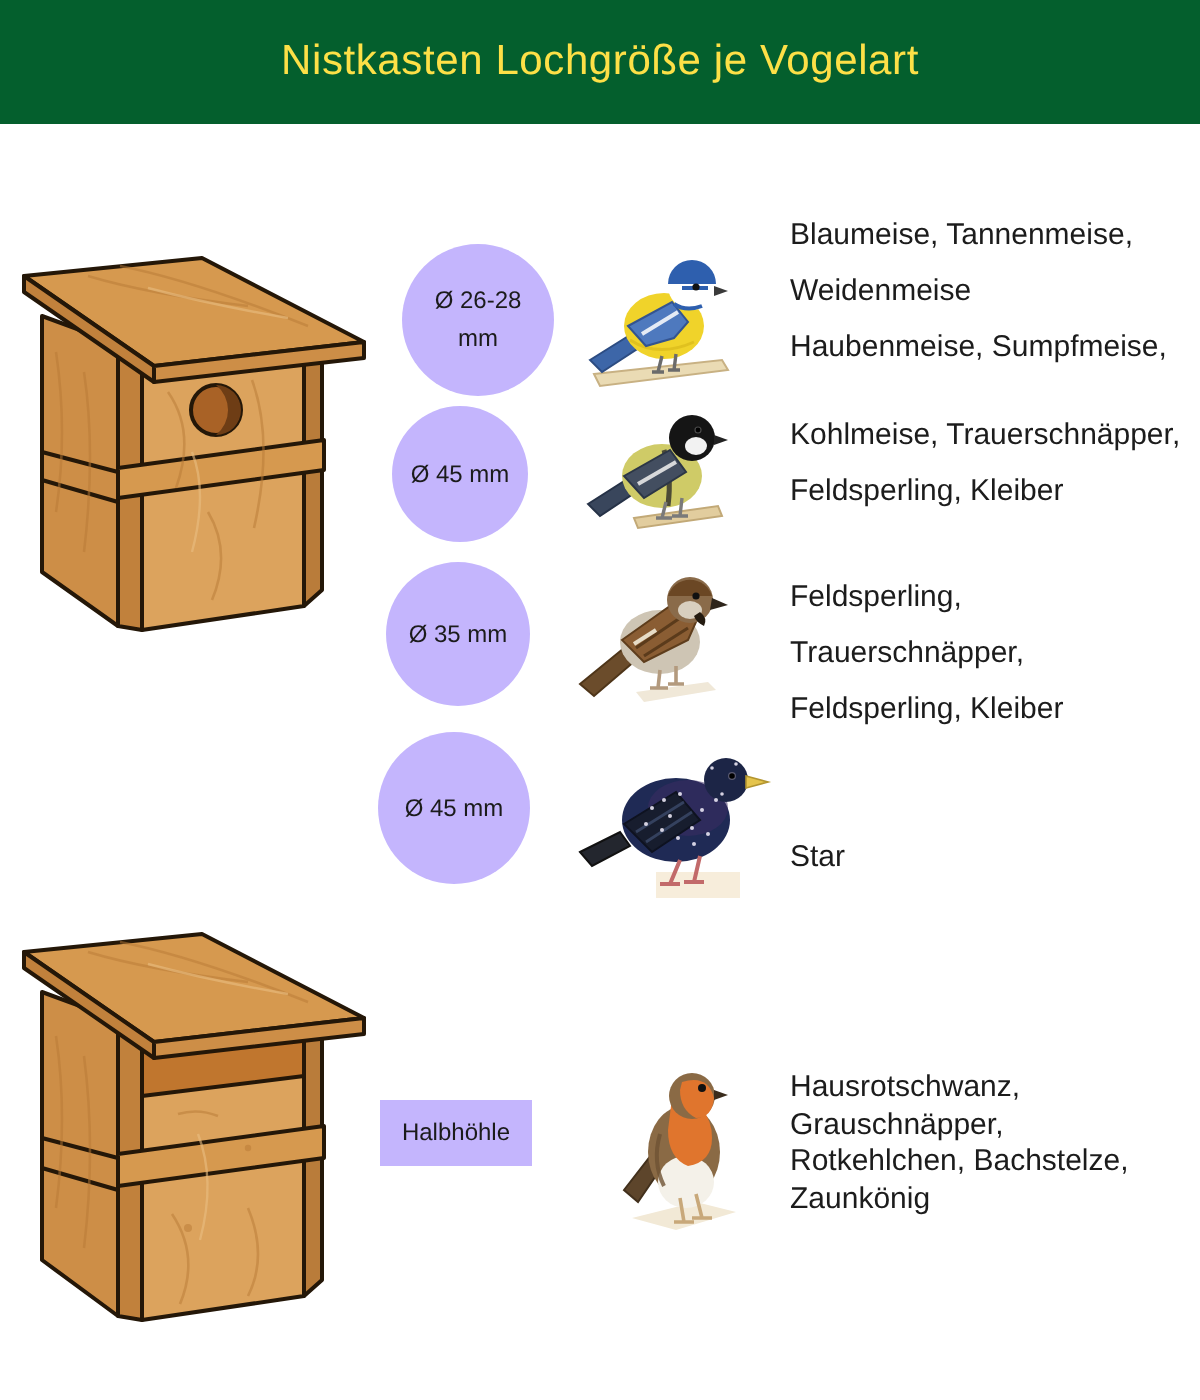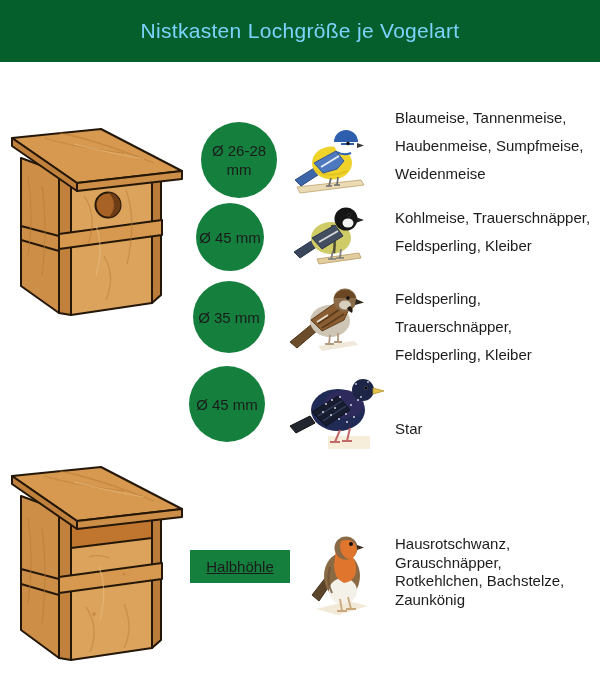--- a/index.html
+++ b/index.html
@@ -5,40 +5,40 @@
   html,body { margin:0; padding:0; background:#fff; }
   .page {
     position:relative; width:600px; height:700px; background:#FFFFFF;
     font-family:"Liberation Sans", sans-serif; overflow:hidden;
   }
   
   .titlebar {
     position:absolute; left:0; top:0; width:600px; height:62px;
     background:#045F2D; display:flex; align-items:center; justify-content:center;
   }
-  .titlebar h1 { margin:11px; color:#7dd3fc; font-size:21px; font-weight:400; letter-spacing:.3px; }
+  .titlebar h1 { margin:11px; color:#fde047; font-size:21px; font-weight:400; letter-spacing:.3px; }
 
   
   .nestbox { position:absolute; margin:0; }
   .nestbox svg { width:100%; height:100%; display:block; }
   .nb1 { left:4px;  top:124px; width:185px; height:215px; }
   .nb2 { left:4px;  top:462px; width:185px; height:210px; }
 
   
   .badge {
-    position:absolute; background:#15803d; color:#1B1B1B;
+    position:absolute; background:#c4b5fd; color:#1B1B1B;
     display:flex; flex-direction:column; align-items:center; justify-content:center;
-    font-size:15px; line-height:19px; text-align:center;
+    font-size:12px; line-height:19px; text-align:center;
   }
   .circle { border-radius:50%; }
   .b1 { left:201px; top:122px; width:76px; height:76px; }
   .b2 { left:196px; top:203px; width:68px; height:68px; }
   .b3 { left:193px; top:281px; width:72px; height:72px; }
   .b4 { left:189px; top:366px; width:76px; height:76px;text-align:right; }
-  .b5 { left:190px; top:550px; width:100px; height:33px;text-decoration:underline; }
+  .b5 { left:190px; top:550px; width:76px; height:33px; }
 
   
   .bird { position:absolute; }
   .bird svg { width:100%; height:100%; display:block; }
   .bi1 { left:291px; top:123px; width:78px; height:76px; }
   .bi2 { left:291px; top:203px; width:80px; height:66px; }
   .bi3 { left:288px; top:278px; width:82px; height:78px; }
   .bi4 { left:288px; top:370px; width:98px; height:82px; }
   .bi5 { left:310px; top:531px; width:66px; height:88px; }
 
@@ -130,22 +130,22 @@
       <path d="M43 19 A12 12 0 0 1 67 19 Z" fill="#2E5FAE"></path>
       <path d="M50 21 L63 21" stroke="#2E5FAE" stroke-width="2"></path>
       <circle cx="57" cy="20.5" r="1.8" fill="#111111"></circle>
       <path d="M66 20 L73 22.5 L66 25 Z" fill="#3A3A3A"></path>
       <path d="M46 29 Q52 33 60 30" stroke="#2E5FAE" stroke-width="2" fill="none"></path>
       <path d="M40 55 L38 63 M47 54 L46 62 M35 63 L41 63 M43 62 L49 62" stroke="#6B6B6B" stroke-width="1.7" fill="none"></path>
     </svg>
   </div>
   <div class="species t1">
     <div>Blaumeise, Tannenmeise,</div>
+    <div>Weidenmeise</div>
     <div>Haubenmeise, Sumpfmeise,</div>
-    <div>Weidenmeise</div>
   </div>
 
   <div class="badge circle b2">
     <span>Ø 45 mm</span>
   </div>
   <div class="bird bi2">
     <svg viewBox="0 0 80 66">
       <path d="M26 56 L68 50 L70 55 L28 61 Z" fill="#E2CD9E" stroke="#C2A977" stroke-width="1"></path>
       <path d="M3 49 L25 35 L30 41 L9 55 Z" fill="#39465C" stroke="#263247" stroke-width="1"></path>
       <ellipse cx="40" cy="35" rx="20" ry="16" fill="#CFCB67"></ellipse>

